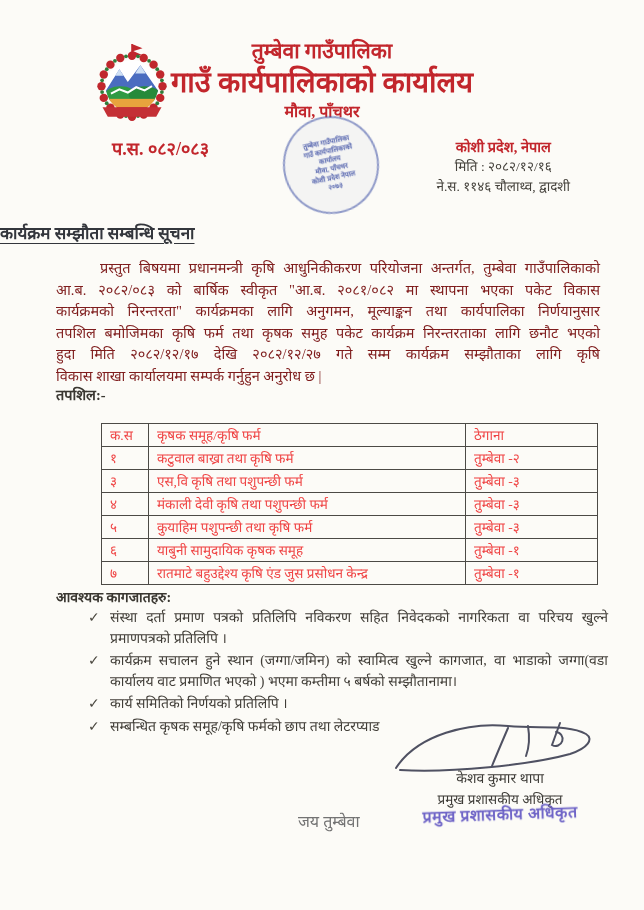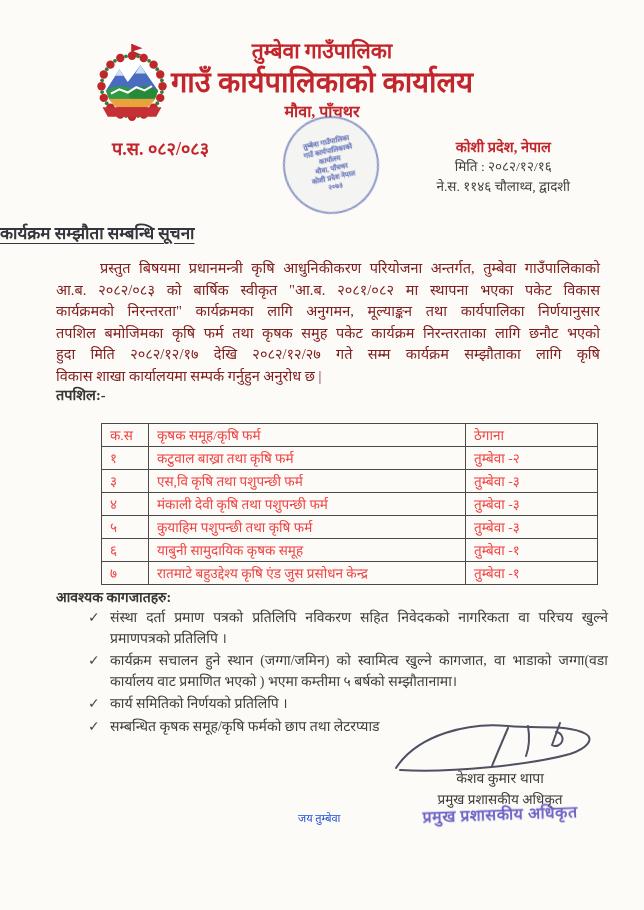--- a/index.html
+++ b/index.html
@@ -67,21 +67,21 @@
   .sig-block{position:absolute;top:718px;right:20px;width:248px;text-align:center;}
   .sig-svg{display:block;margin:0 auto -10px auto;}
   .sig-name{font-size:14px;color:#3c3a36;line-height:18px;}
   .sig-desig{font-size:13.5px;color:#3c3a36;line-height:18px;margin-top:3px;}
   .sig-stamp{
     font-size:16px;font-weight:bold;color:rgba(86,74,190,.85);
     transform:rotate(-2deg);margin-top:-6px;letter-spacing:.5px;
     filter:blur(.2px);
   }
   
-  .footer-slogan{position:absolute;top:810px;left:298px;font-size:11px;color:#1d4ed8;}
+  .footer-slogan{position:absolute;top:810px;left:298px;font-size:16px;color:#737373;}
   :root{--red:#c2262c;}
 </style>
 </head>
 <body>
 
 <div class="page">
 
   <div class="emblem">
     <svg width="80" height="80" viewBox="0 0 76 76">
       <defs>

